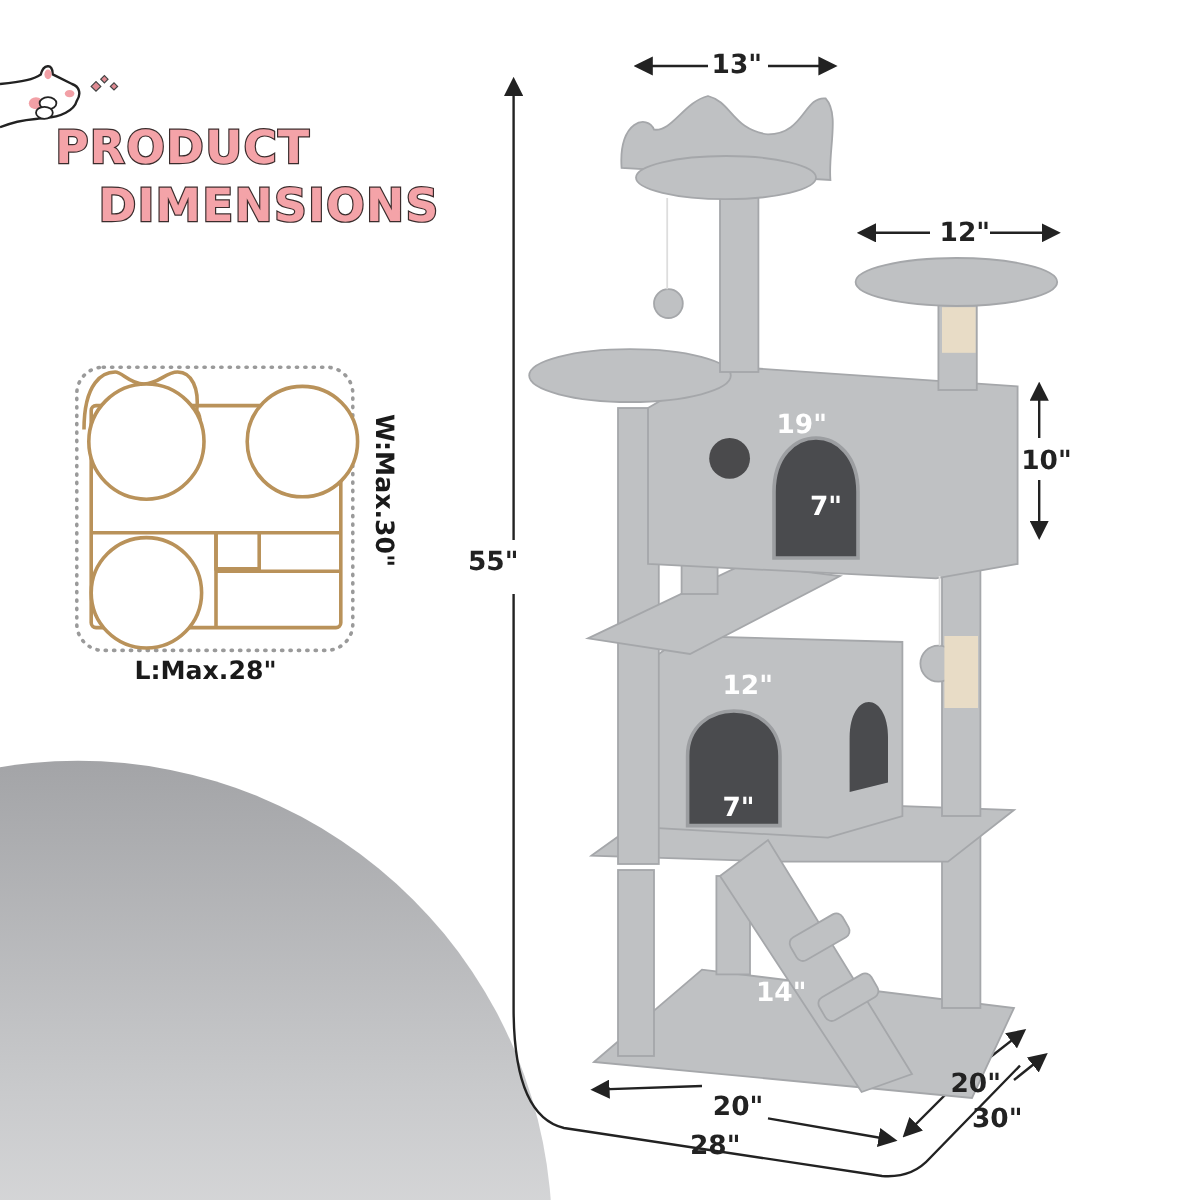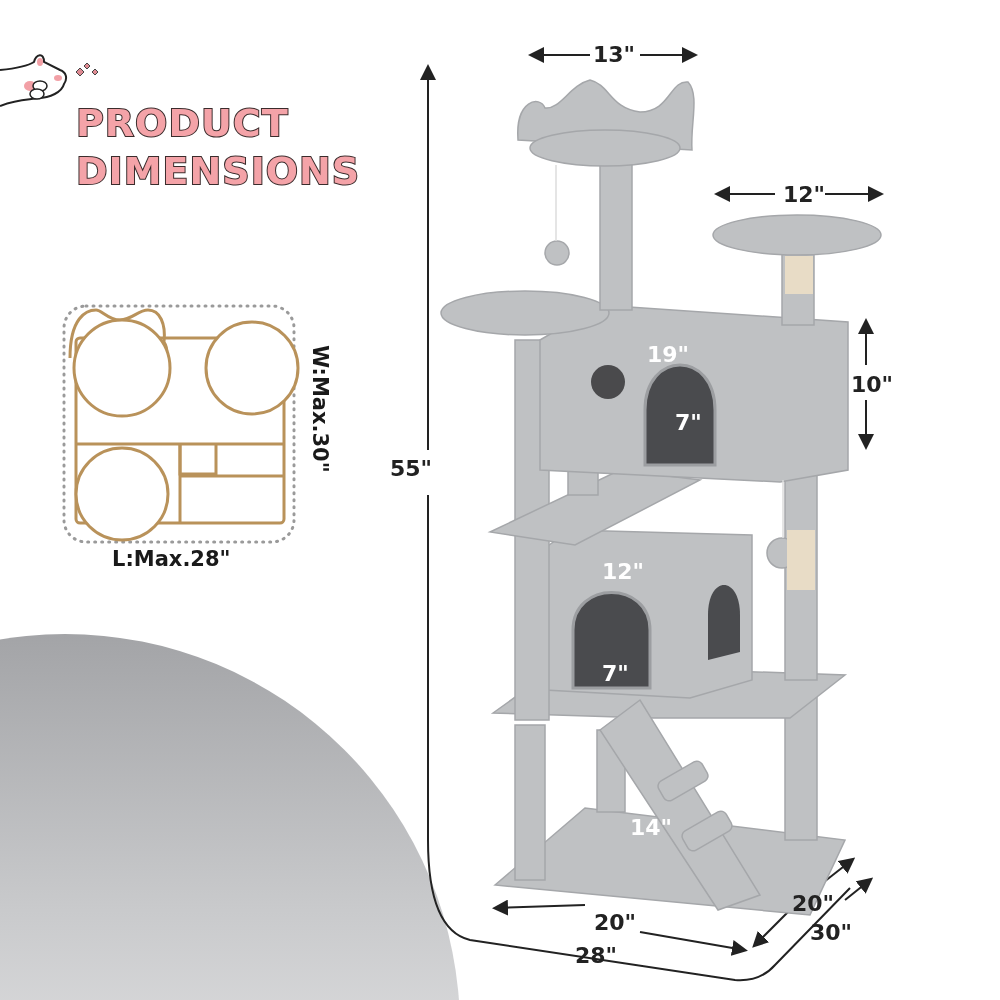--- a/index.html
+++ b/index.html
@@ -1,23 +1,23 @@
 <!DOCTYPE html>
 <html><head>
 <meta charset="utf-8">
 <style>
   html,body{margin:0;padding:0;}
   body{width:1000px;height:1000px;position:relative;overflow:hidden;background:#fff;font-family:"DejaVu Sans",sans-serif;}
   .abs{position:absolute;}
   .bgcircle{left:-330px;top:634px;width:790px;height:790px;border-radius:50%;
     background:linear-gradient(to bottom,#a3a4a7 0%,#c9cacc 35%,#e6e6e7 65%,#f7f7f7 100%);}
-  .title{left:76px;font-family:"DejaVu Sans",sans-serif;font-weight:bold;font-size:38px;letter-spacing:1px;color:#f4a3a8;
+  .title{left:46px;font-family:"DejaVu Sans",sans-serif;font-weight:bold;font-size:38px;letter-spacing:1px;color:#f4a3a8;
     -webkit-text-stroke:2px #3a2c2c;paint-order:stroke fill;line-height:1;}
   .t1{top:104px;}
-  .t2{top:152px;}
+  .t2{top:152px;margin-left:36px;}
   .dimtext{font-weight:bold;color:#222;font-family:"DejaVu Sans",sans-serif;font-size:22px;line-height:1;white-space:nowrap;}
   .dimwhite{color:#fff;}
   .footlbl{font-family:"DejaVu Sans",sans-serif;font-weight:bold;font-size:21px;color:#1a1a1a;}
 </style>
 </head>
 <body>
 
 <div class="abs bgcircle"></div>
 
 <svg class="abs" style="left:0;top:48px" width="110" height="70">

